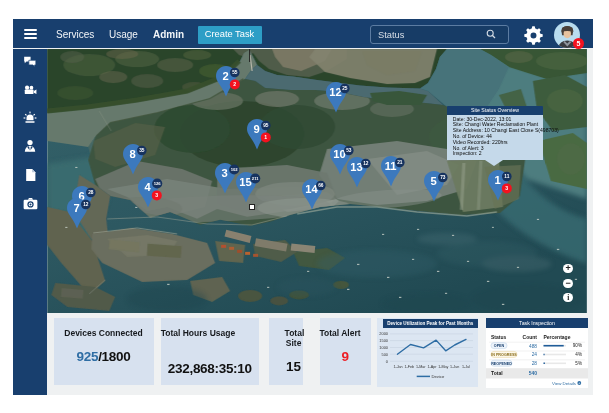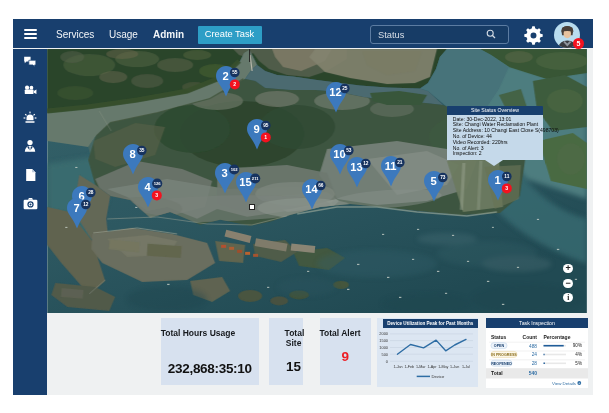--- a/index.html
+++ b/index.html
@@ -403,20 +403,24 @@
       Site: Changi Water Reclamation Plant<br>
       Site Address: 10 Changi East Close S(498703)<br>
       No. of Device: 44<br>
       Video Recorded: 220hrs<br>
       No. of Alert: 3<br>
       Inspection: 2
     </div>
     <div style="width:0; height:0; margin-left:38px; border-left:9px solid transparent; border-right:9px solid transparent; border-top:6.5px solid #c5d9ea;"></div>
   </div>
 
+  <div class="abs" style="left:53.5px; top:318px; width:100px; height:67px; background:#d7e1ef;">
+    <div style="font-size:8.5px; font-weight:bold; color:#16191d; text-align:center; margin-top:10px;">Devices Connected</div>
+    <div style="font-size:13.5px; font-weight:bold; text-align:center; margin-top:11px; color:#111; letter-spacing:-0.3px;"><span style="color:#2e6da4;">925</span>/1800</div>
+  </div>
   <div class="abs" style="left:160.7px; top:318px; width:98.2px; height:67px; background:#d7e1ef;">
     <div style="font-size:8.5px; font-weight:bold; color:#16191d; text-align:left; margin-top:10px;">Total Hours Usage</div>
     <div style="font-size:13.5px; font-weight:bold; text-align:center; margin-top:23px; color:#111; letter-spacing:-0.3px;">232,868:35:10</div>
   </div>
   <div class="abs" style="left:268.6px; top:318px; width:34px; height:67px; background:#d7e1ef;padding-left:16px;">
     <div style="font-size:8.5px; font-weight:bold; color:#16191d; text-align:center; margin-top:10px;">Total Site</div>
     <div style="font-size:13.5px; font-weight:bold; text-align:center; margin-top:11px; color:#111;">15</div>
   </div>
   <div class="abs" style="left:319.5px; top:318px; width:51.3px; height:67px; background:#d7e1ef;">
     <div style="font-size:8.5px; font-weight:bold; color:#16191d; text-align:left; margin-top:10px;">Total Alert</div>

